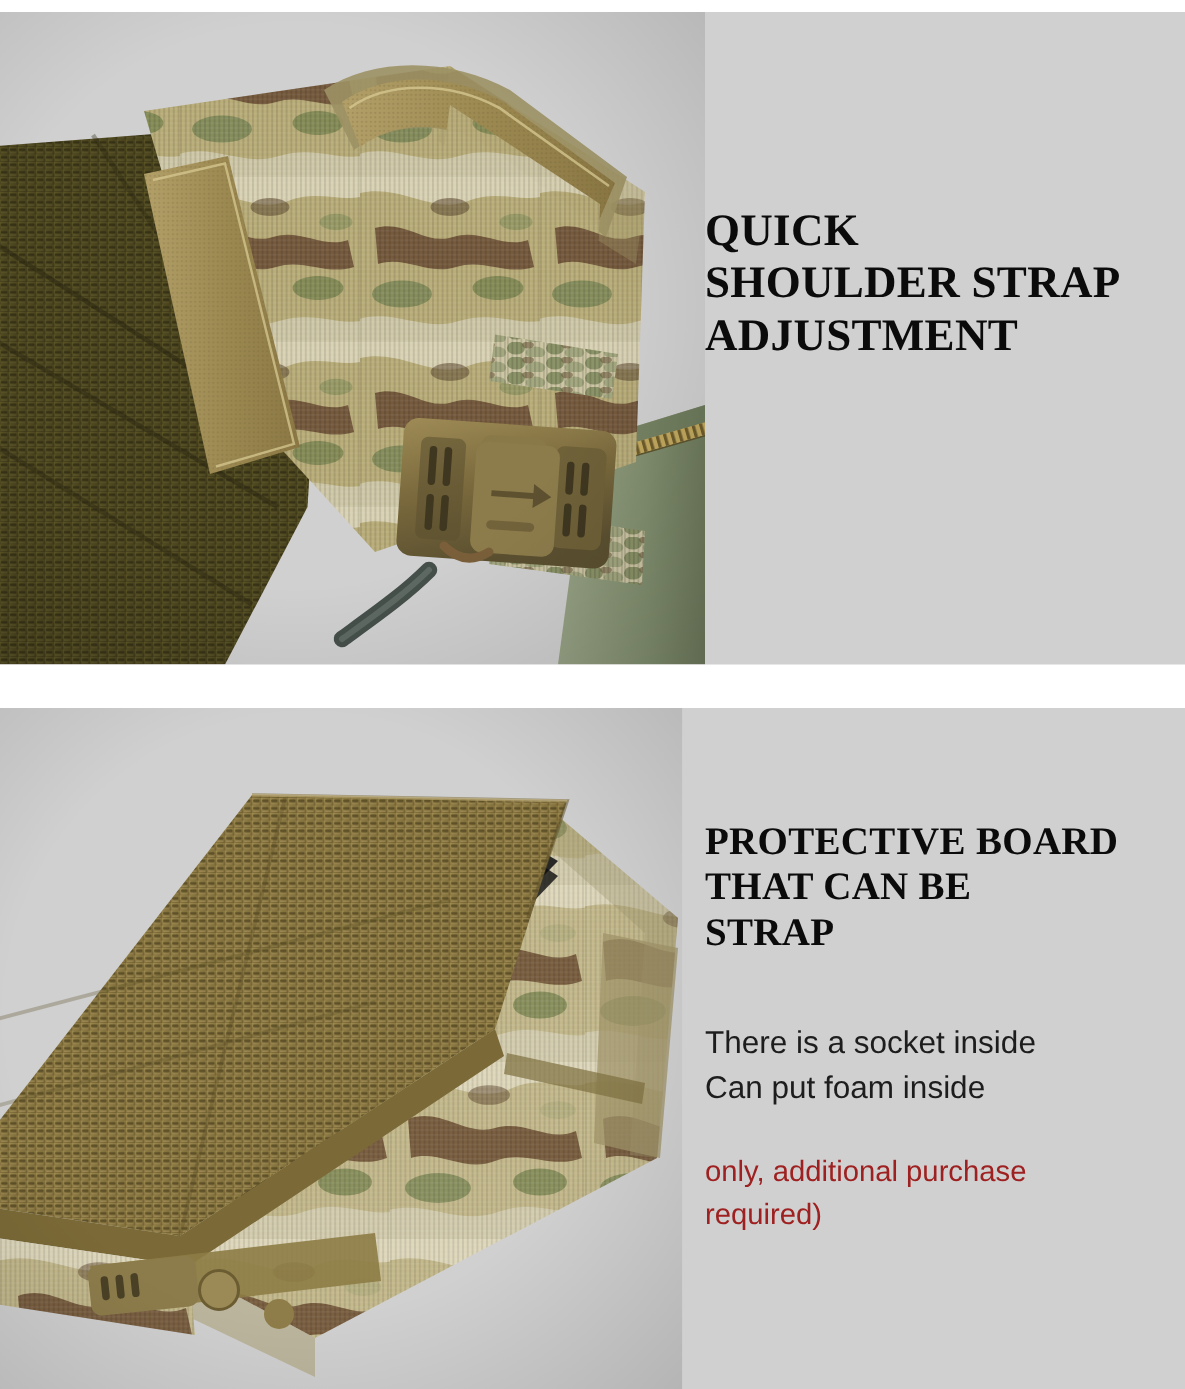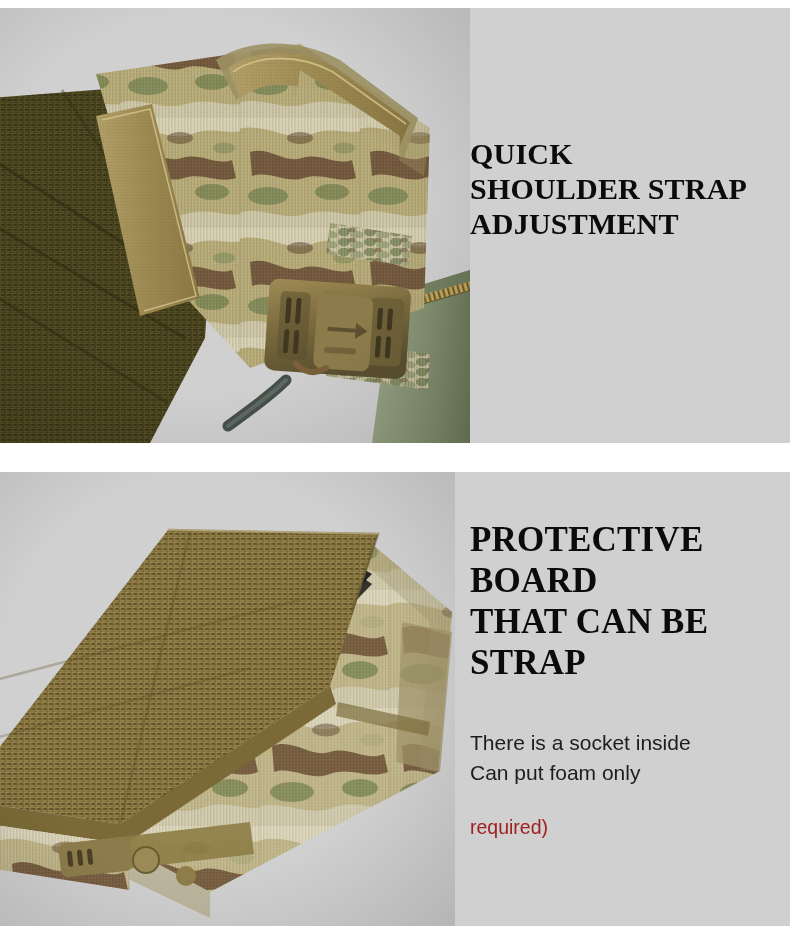--- a/index.html
+++ b/index.html
@@ -28,21 +28,21 @@
   #copy-2 { left: 470px; top: 48px; width: 312px; }
 
   .headline {
     font-family: "Liberation Serif", serif;
     font-weight: bold;
     color: #0b0b0b;
     font-size: 30px;
     line-height: 1.17;
     letter-spacing: .2px;
   }
-  #copy-2 .headline { font-size: 35px; line-height: 1.17; }
+  #copy-2 .headline { font-size: 26px; line-height: 1.17; margin-top: 26px; }
 
   .subcopy {
     font-family: "Liberation Sans", sans-serif;
     color: #1d1d1d;
     font-size: 21px;
     line-height: 1.42;
     margin-top: 28px;
   }
   #copy-2 .subcopy { margin-top: 44px; font-size: 21px; }
 
@@ -358,21 +358,22 @@
     </div>
 
     <div class="copy" id="copy-2">
       <div class="headline">
         <div>PROTECTIVE BOARD</div>
         <div>THAT CAN BE</div>
         <div>STRAP</div>
       </div>
       <div class="subcopy">
         <div>There is a socket inside</div>
-        <div>Can put foam only</div>
+        <div>Can put foam inside</div>
       </div>
       <div class="disclaimer">
+        <div>only,  additional purchase</div>
         <div>required)</div>
       </div>
     </div>
   </div>
 
 </div>
 
 </body></html>

